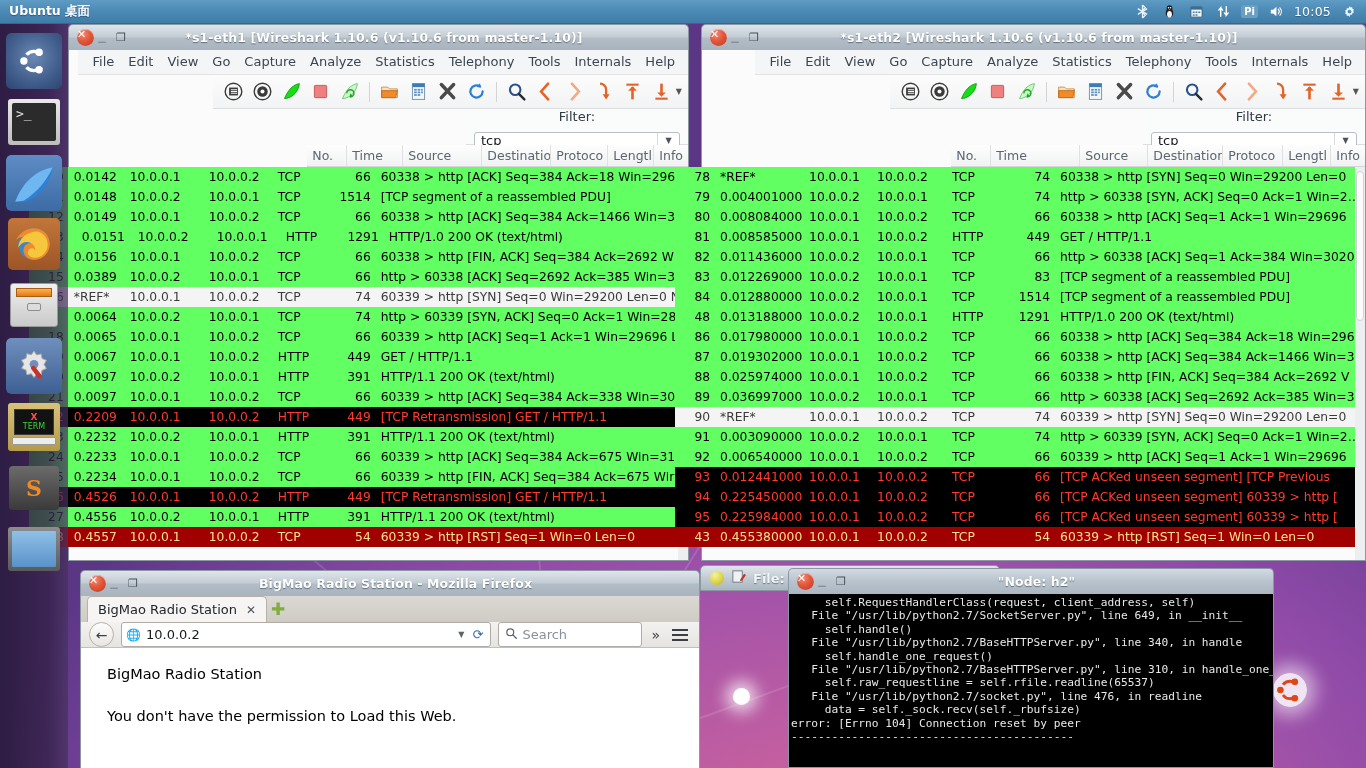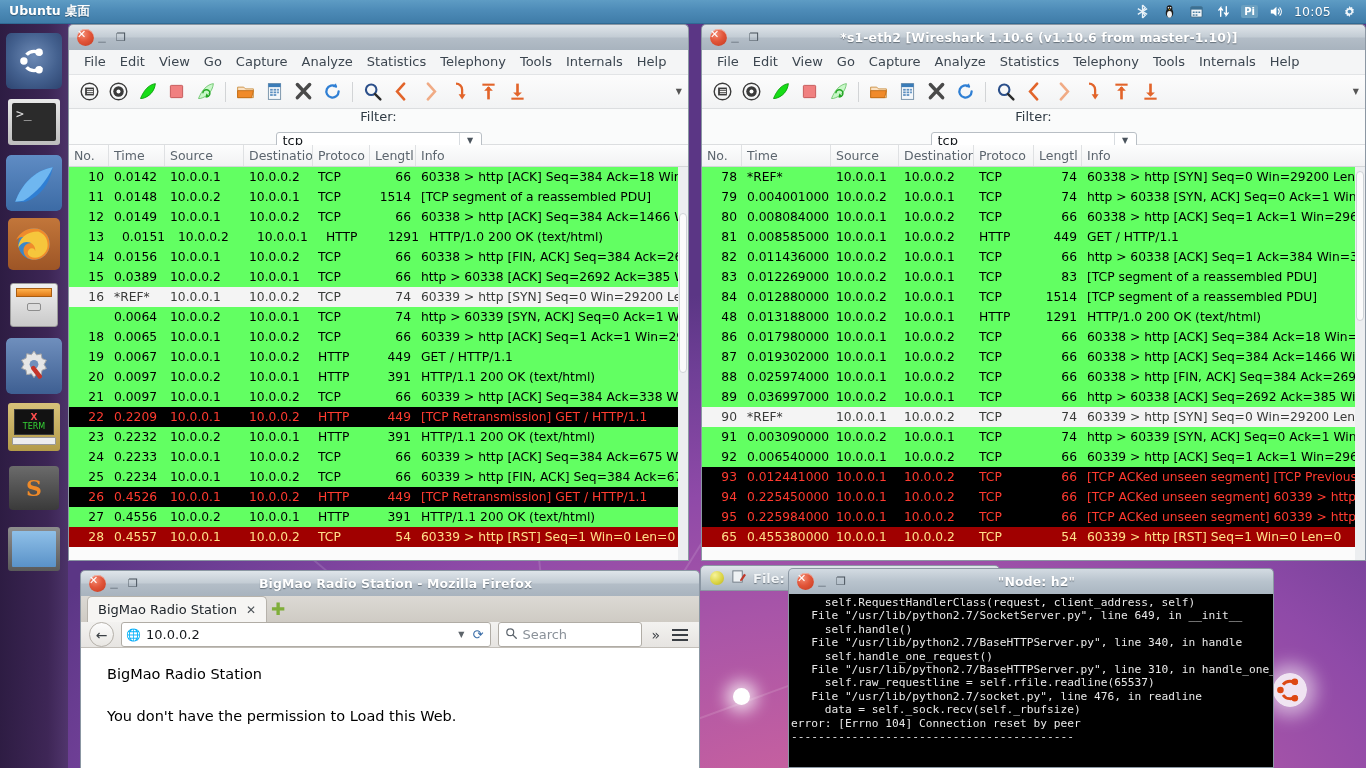--- a/index.html
+++ b/index.html
@@ -89,21 +89,21 @@
     font-size: 11px; color: #48525c; }
   .tb-close { width: 17px; height: 17px; border-radius: 50%;
     background: radial-gradient(circle at 36% 30%, #f48b72 0%, #e2563a 45%, #c4371c 100%);
     color: #fff; font-size: 11px; font-weight: bold; line-height: 1; box-shadow: inset 0 1px 0 rgba(255,255,255,.45); }
   .tb-title { flex: 1; text-align: center; font-weight: bold; font-size: 12.5px; color: #ffffff;
     text-shadow: 0 1px 1px rgba(60,70,80,0.65); letter-spacing: .1px; white-space: nowrap; overflow: hidden;
     padding-right: 44px; }
 
   
   .ws-body { background: #fbfbfb; border: 1px solid #8b97a3; border-top: none; height: calc(100% - 26px);
-    display: flex; flex-direction: column; }
+    display: flex; flex-direction: column; align-items: flex-end; }
   .ws-menu { display: flex; gap: 0; padding: 3px 6px 4px 8px; background: #f4f5f6; border-bottom: 1px solid #e2e4e6;
     font-size: 13px; color: #3c4650; }
   .ws-menu span { padding: 1px 7px; border-radius: 3px; cursor: default; white-space: nowrap; }
   .ws-toolbar { display: flex; align-items: center; gap: 0; height: 34px; padding: 0 6px;
     background: linear-gradient(#fcfcfc,#f2f3f4); border-bottom: 1px solid #dcdee0; }
   .tbi { width: 29px; height: 28px; display: flex; align-items: center; justify-content: center; }
   .tbsep { width: 1px; height: 20px; background: #d2d4d6; margin: 0 5px; }
   .ws-filter { display: flex; align-items: center; gap: 8px; height: 36px; padding: 0 8px;
     background: #fafbfb; border-bottom: 1px solid #dcdee0; flex-direction: column; }
   .ws-filter .lbl { font-size: 13px; color: #2f3a44; }
@@ -334,20 +334,21 @@
     </span>
     <span class="lbl">File:</span>
   </div>
 </div>
 
 <div class="win" style="left:68px;top:24px;width:621px;height:537px;">
   <div class="titlebar">
     <span class="tb-close">✕</span>
     <span class="tb-btn">＿</span>
     <span class="tb-btn">❐</span>
+    <span class="tb-title">*s1-eth1   [Wireshark 1.10.6  (v1.10.6 from master-1.10)]</span>
   </div>
   <div class="ws-body">
     <div class="ws-menu">
       <span>File</span>
       <span>Edit</span>
       <span>View</span>
       <span>Go</span>
       <span>Capture</span>
       <span>Analyze</span>
       <span>Statistics</span>
@@ -964,21 +965,21 @@
         <div class="prow blk">
           <div class="c-no" style="width: 40px;">95</div>
           <div class="c-time" style="width: 89px;">0.225984000</div>
           <div class="c-src" style="width: 68px;">10.0.0.1</div>
           <div class="c-dst" style="width: 75px;">10.0.0.2</div>
           <div class="c-pro" style="width: 60px;">TCP</div>
           <div class="c-len" style="width: 48px;">66</div>
           <div class="c-info" style="flex: 1 1 0%;">[TCP ACKed unseen segment] 60339 &gt; http [</div>
         </div>
         <div class="prow red">
-          <div class="c-no" style="width: 40px;">65</div>
+          <div class="c-no" style="width: 40px;">43</div>
           <div class="c-time" style="width: 89px;">0.455380000</div>
           <div class="c-src" style="width: 68px;">10.0.0.1</div>
           <div class="c-dst" style="width: 75px;">10.0.0.2</div>
           <div class="c-pro" style="width: 60px;">TCP</div>
           <div class="c-len" style="width: 48px;">54</div>
           <div class="c-info" style="flex: 1 1 0%;">60339 &gt; http [RST] Seq=1 Win=0 Len=0</div>
         </div>
         <div class="vscroll">
         <div class="thumb" style="top:4px;height:150px;"></div>
       </div>

